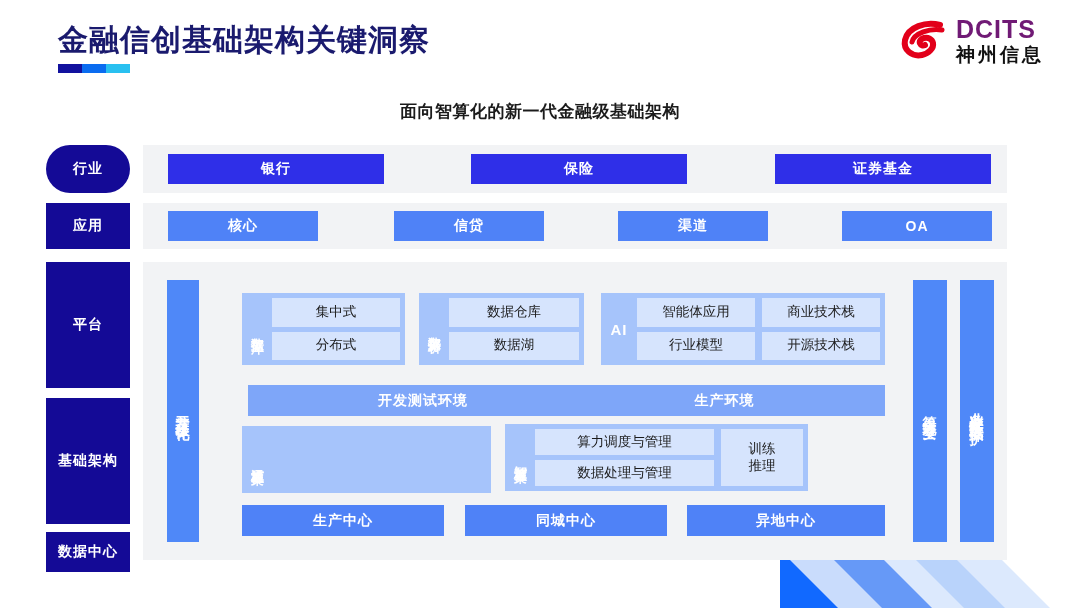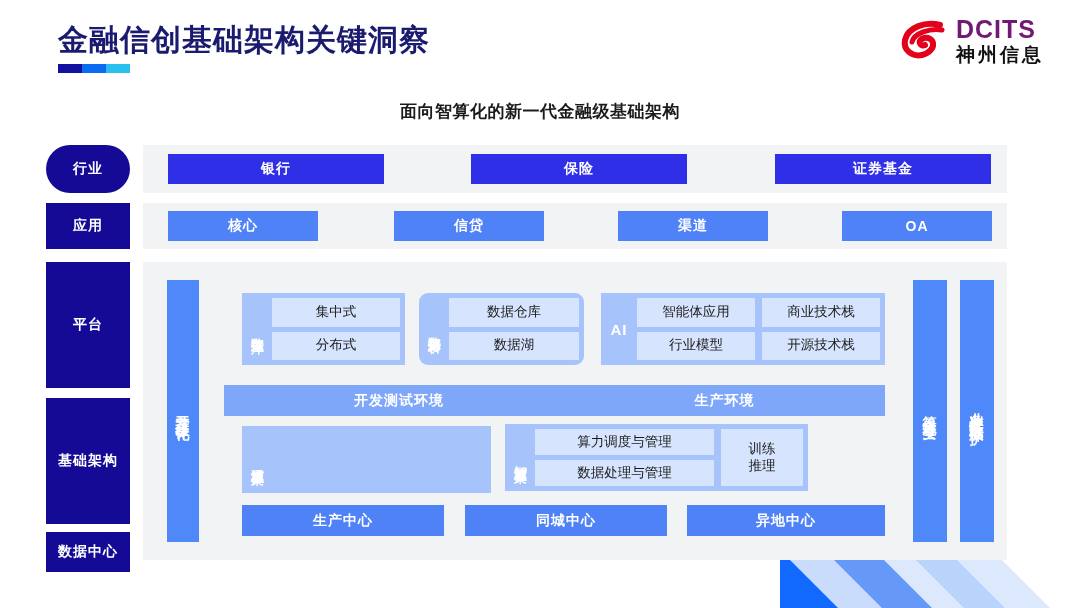--- a/index.html
+++ b/index.html
@@ -158,21 +158,21 @@
   <div class="vbar" style="left:167px; top:280px; width:32px; height:262px;">开发运维一体化</div>
 
   <div class="group" style="left:242px; top:293px; width:163px; height:72px;">
     <span class="group-label">数据库</span>
     <span class="group-cells">
       <span class="cell">集中式</span>
       <span class="cell">分布式</span>
     </span>
   </div>
 
-  <div class="group" style="left:419px; top:293px; width:165px; height:72px;border-radius:9px;">
+  <div class="group" style="left:419px; top:293px; width:165px; height:72px;">
     <span class="group-label">数据分析</span>
     <span class="group-cells">
       <span class="cell">数据仓库</span>
       <span class="cell">数据湖</span>
     </span>
   </div>
 
   <div class="group" style="left:601px; top:293px; width:284px; height:72px;">
     <span class="group-label" style="writing-mode:horizontal-tb; width:26px; font-size:15px;">AI</span>
     <span class="group-cols">
@@ -180,21 +180,21 @@
         <span class="cell">智能体应用</span>
         <span class="cell">行业模型</span>
       </span>
       <span class="group-cells">
         <span class="cell">商业技术栈</span>
         <span class="cell">开源技术栈</span>
       </span>
     </span>
   </div>
 
-  <div class="wide-bar" style="left:224px; top:385px; width:350px; height:31px;">开发测试环境</div>
+  <div class="wide-bar" style="left:248px; top:385px; width:350px; height:31px;">开发测试环境</div>
   <div class="wide-bar" style="left:564px; top:385px; width:321px; height:31px;">生产环境</div>
 
   <div class="group" style="left:242px; top:426px; width:249px; height:67px;">
     <span class="group-label">通算框架</span>
   </div>
 
   <div class="group" style="left:505px; top:424px; width:303px; height:67px;">
     <span class="group-label">智算框架</span>
     <span class="group-cols">
       <span class="group-cells" style="flex:1 1 70%;">

